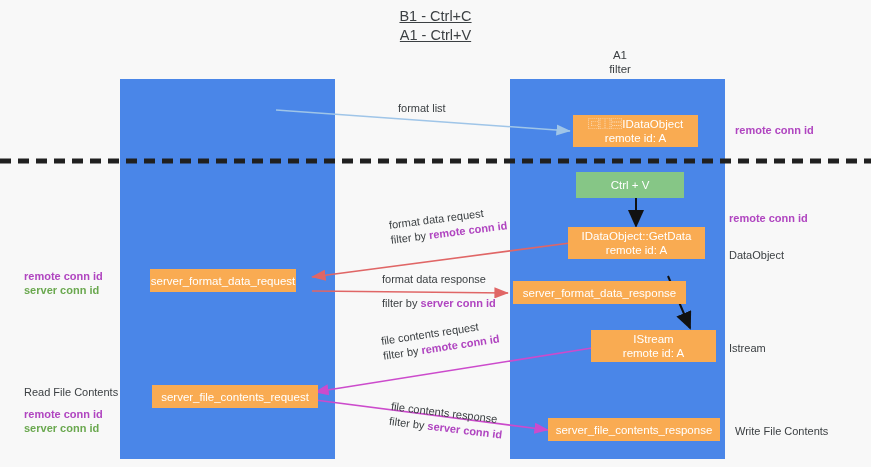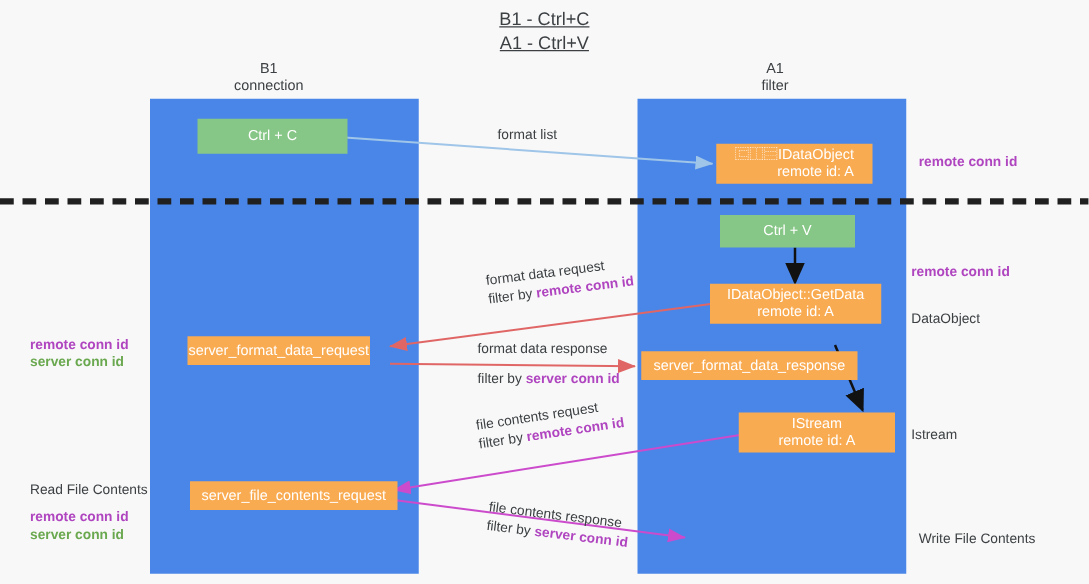--- a/index.html
+++ b/index.html
@@ -89,22 +89,20 @@
   .side .plain  { color: #3c4043; display: block; }
 </style>
 </head>
 <body>
 
 <div id="stage">
 
   <div class="title">B1 - Ctrl+C
 A1 - Ctrl+V</div>
 
-  <div class="colhead" style="left:155px; top:48px; width:120px;">B1
-connection</div>
   <div class="colhead" style="left:560px; top:48px; width:120px;">A1
 filter</div>
 
   <div class="lane" style="left:120px; top:79px; width:215px; height:380px;"></div>
   <div class="lane" style="left:510px; top:79px; width:215px; height:380px;"></div>
 
   <svg class="layer" viewBox="0 0 871 467">
     <defs>
       <marker id="ah-blue" markerWidth="9" markerHeight="7" refX="8.5" refY="3.5" orient="auto">
         <polygon points="0 0, 9 3.5, 0 7" fill="#9fc5e8"></polygon>
@@ -130,39 +128,39 @@
 
     <line x1="668" y1="276" x2="690" y2="328" stroke="#111111" stroke-width="2" marker-end="url(#ah-blk)"></line>
 
     <line x1="592" y1="348" x2="315" y2="392" stroke="#cc4bcc" stroke-width="1.6" marker-end="url(#ah-mag)"></line>
 
     <line x1="315" y1="400" x2="548" y2="430" stroke="#cc4bcc" stroke-width="1.6" marker-end="url(#ah-mag)"></line>
 
     <line x1="0" y1="161" x2="871" y2="161" stroke="#202020" stroke-width="5" stroke-dasharray="11 7" stroke-linecap="butt"></line>
   </svg>
 
-  <div class="node green" style="left:158px; top:95px; width:120px; height:28px;">Ctrl + C</div>
-
-  <div class="node orange" style="left:573px; top:115px; width:125px; height:32px;text-align:right;">⿷⿰⿳IDataObject
+
+  <div class="node orange" style="left:573px; top:115px; width:125px; height:32px;">⿷⿰⿳IDataObject
 remote id: A</div>
 
   <div class="node green" style="left:576px; top:172px; width:108px; height:26px;">Ctrl + V</div>
 
   <div class="node orange" style="left:568px; top:227px; width:137px; height:32px;">IDataObject::GetData
 remote id: A</div>
 
   <div class="node orange" style="left:150px; top:269px; width:146px; height:23px;">server_format_data_request</div>
 
   <div class="node orange" style="left:513px; top:281px; width:173px; height:23px;">server_format_data_response</div>
 
   <div class="node orange" style="left:591px; top:330px; width:125px; height:32px;">IStream
 remote id: A</div>
 
   <div class="node orange" style="left:152px; top:385px; width:166px; height:23px;">server_file_contents_request</div>
 
+  <div class="node orange" style="left:548px; top:418px; width:172px; height:23px;">server_file_contents_response</div>
 
   <div class="edgelabel" style="left:398px; top:101px;">
     <span>format list</span>
   </div>
 
   <div class="edgelabel" style="left:388px; top:218px; transform:rotate(-7.2deg); transform-origin:left top;">
     <div>format data request</div>
     <div><span>filter by </span><span class="accent-remote">remote conn id</span></div>
   </div>
 

